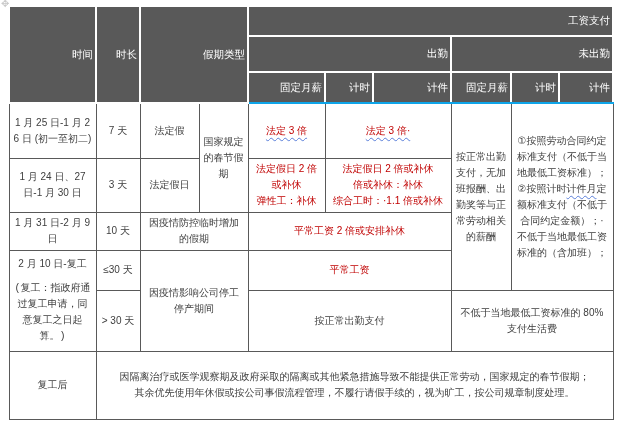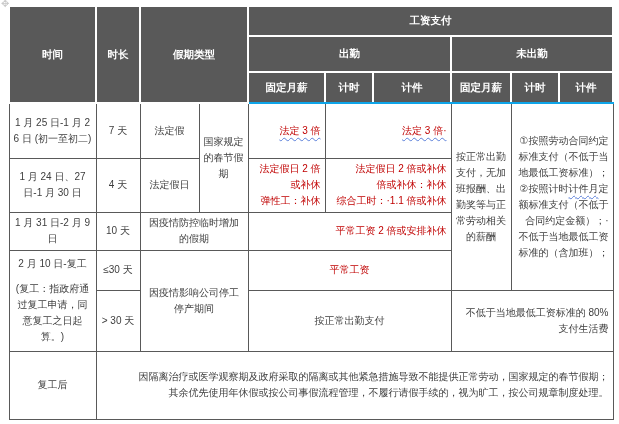--- a/index.html
+++ b/index.html
@@ -13,40 +13,40 @@
     cursor:move;user-select:none;
   }
   table.wage{
     border-collapse:collapse;table-layout:fixed;
     width:604px;margin:5px 0 0 8px;
     border:1px solid #595959;
   }
   th{
     background:#595959;color:#ffffff;
     border:2px solid #ffffff;
-    font-size:10.5px;font-weight:bold;
-    padding:1px 2px;text-align:center;vertical-align:middle;
+    font-size:10.5px;font-weight:normal;
+    padding:1px 2px;text-align:right;vertical-align:middle;
   }
   tr.h3 th{border-bottom:2px solid #0ea5e9;}
   td{
     border:1px solid #595959;
     color:#3d3d3d;font-size:10px;line-height:16px;
     padding:2px 4px;text-align:center;vertical-align:middle;
     word-break:break-all;
   }
-  td.left{text-align:right;}
+  td.left{text-align:center;}
   .red{color:#c00000;}
   .squiggle{
     text-decoration:underline;
     text-decoration-style:wavy;
     text-decoration-color:#5b7fd9;
     text-decoration-thickness:1px;
     text-underline-offset:3px;
   }
-  .time-gap{margin-top:9px;}
+  .time-gap{margin-top:9px;font-family:Liberation Mono, monospace;}
 </style>
 </head>
 <body>
 
 <span class="table-handle">✥</span>
 
 <table class="wage">
   <colgroup>
     <col style="width:87px">
       <col style="width:44px">
@@ -92,21 +92,21 @@
     <td rowspan="4">按正常出勤支付，无加班报酬、出勤奖等与正常劳动相关的薪酬</td>
     <td rowspan="4" colspan="2" class="left">
       <div>①按照劳动合同约定标准支付（不低于当地最低工资标准）；</div>
       <div><span>②按照计时</span><span class="squiggle">计件月</span><span>定额标准支付（不低于合同约定金额）；·</span></div>
       <div>不低于当地最低工资标准的（含加班）；</div>
     </td>
   </tr>
 
   <tr style="height:54px">
     <td>1 月 24 日、27 日-1 月 30 日</td>
-    <td>4 天</td>
+    <td>3 天</td>
     <td>法定假日</td>
     <td class="left red">
       <div>法定假日 2 倍或补休</div>
       <div>弹性工：补休</div>
     </td>
     <td colspan="2" class="left red">
       <div>法定假日 2 倍或补休</div>
       <div>倍或补休：补休</div>
       <div>综合工时：·1.1 倍或补休</div>
     </td>

